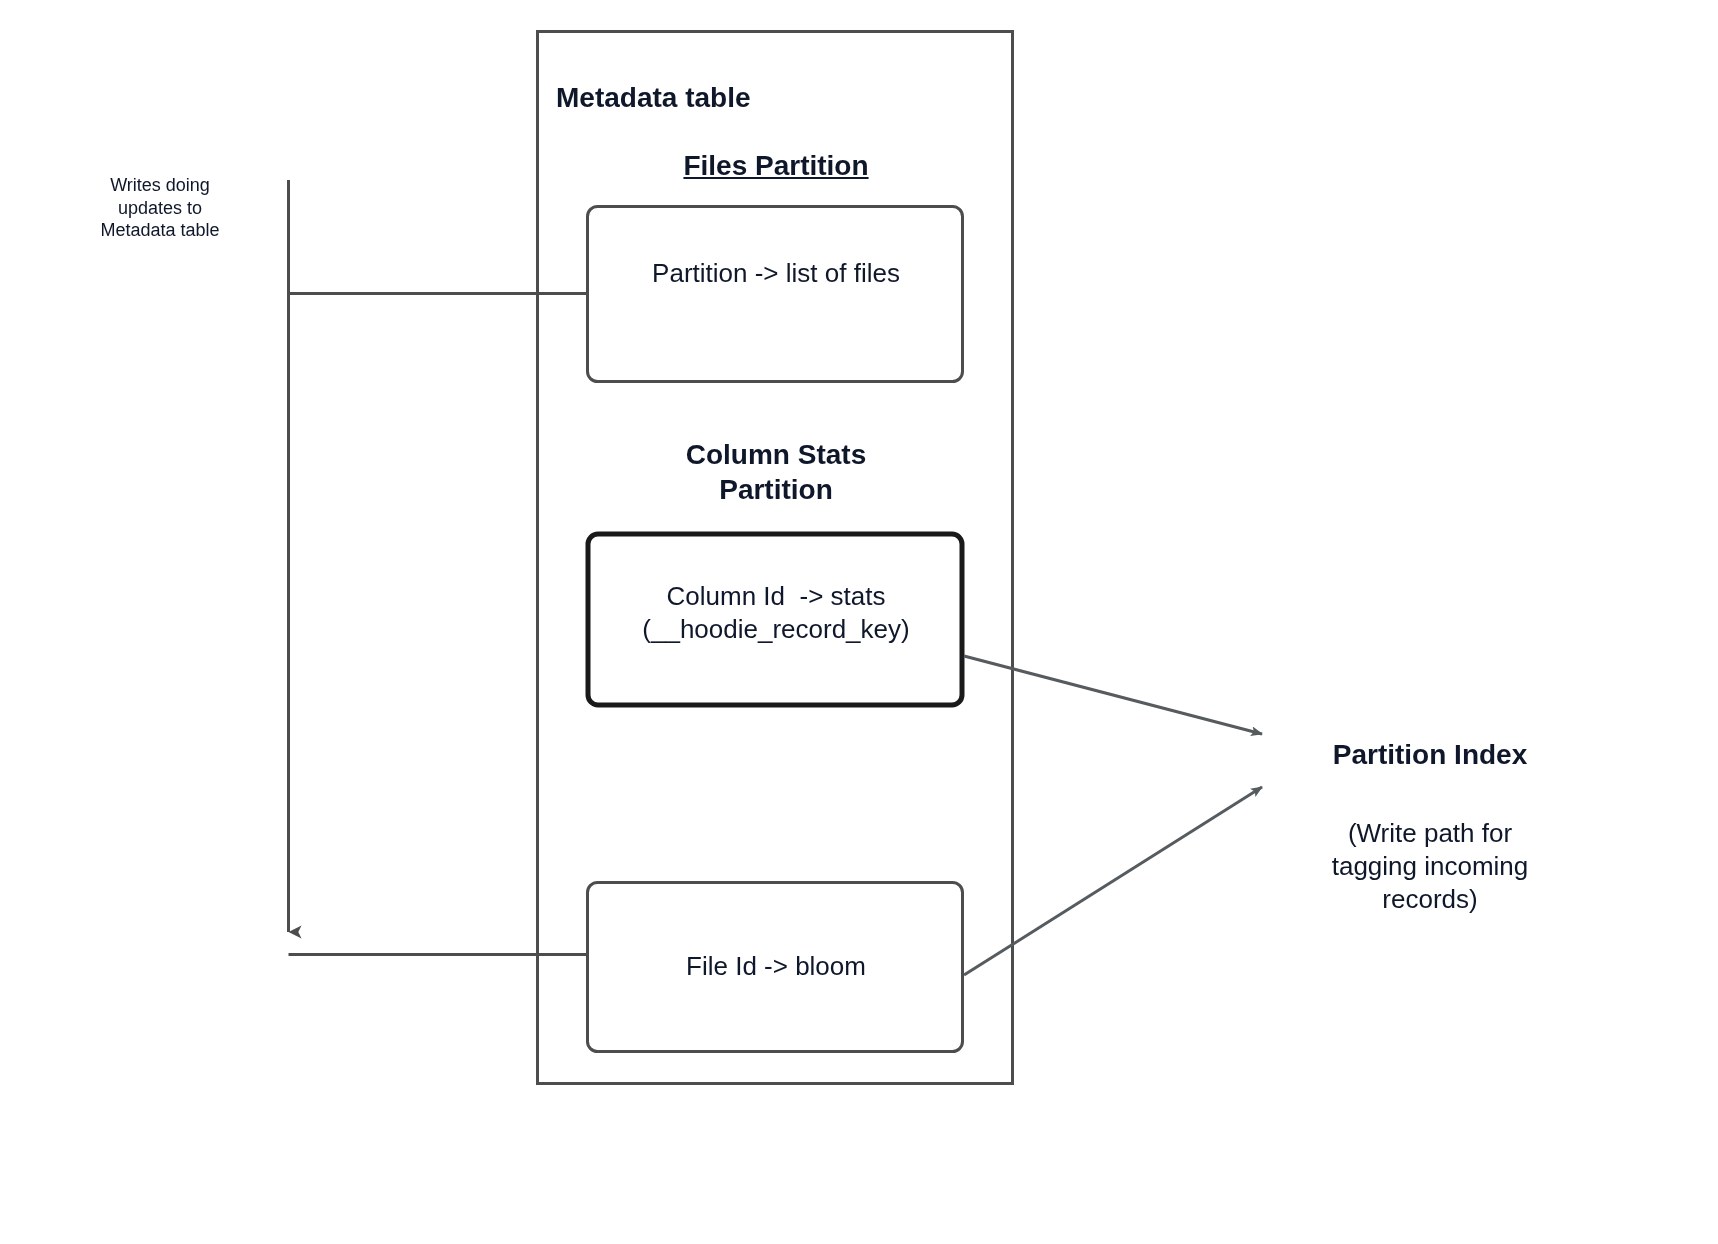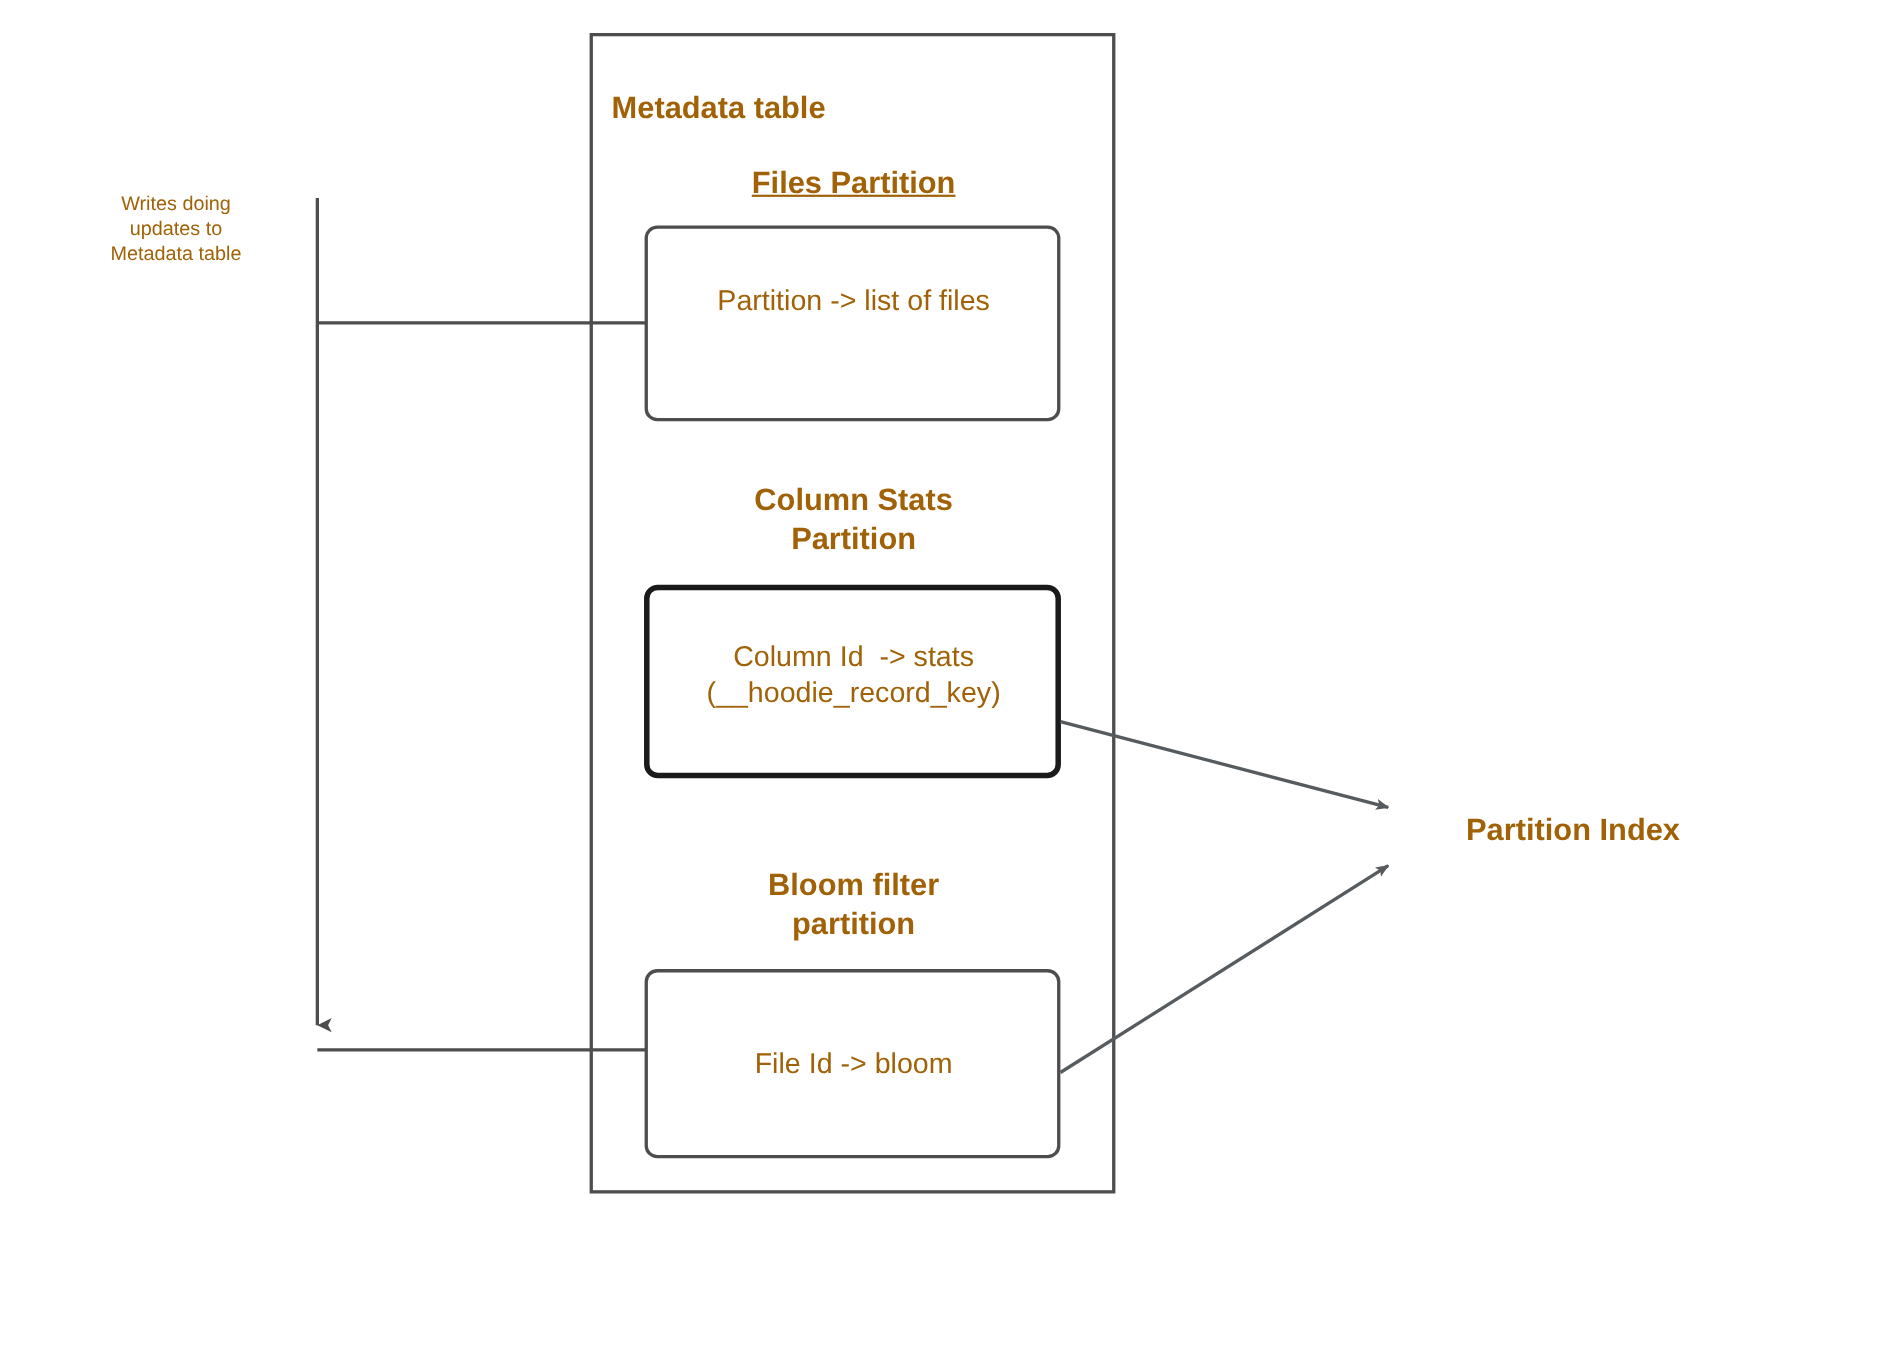--- a/index.html
+++ b/index.html
@@ -24,21 +24,21 @@
     top: 0;
     left: 0;
     width: 1718px;
     height: 1244px;
   }
   .tx {
     position: absolute;
     text-align: center;
     line-height: 1.26;
     white-space: pre-wrap;
-    color: #a16207;
+    color: #0f172a;
   }
   .bold {
     font-weight: bold;
   }
   .t-writes {
     left: 10px;
     top: 174px;
     width: 300px;
     font-size: 18px;
   }
@@ -143,21 +143,22 @@
   <div class="tx bold t-files-part">Files Partition</div>
 
   <div class="tx t-files-body">Partition -&gt; list of files</div>
 
   <div class="tx t-colstats-body">Column Id  -&gt; stats
 (__hoodie_record_key)</div>
 
   <div class="tx bold t-colstats-part">Column Stats
 Partition</div>
 
-  <div class="tx bold t-bloom-part">Bloom filter
-partition</div>
 
   <div class="tx t-bloom-body">File Id -&gt; bloom</div>
 
   <div class="tx bold t-mdindex">Partition Index</div>
 
+  <div class="tx t-mdindex-sub">(Write path for
+tagging incoming
+records)</div>
 
 </div>
 
 </body></html>

